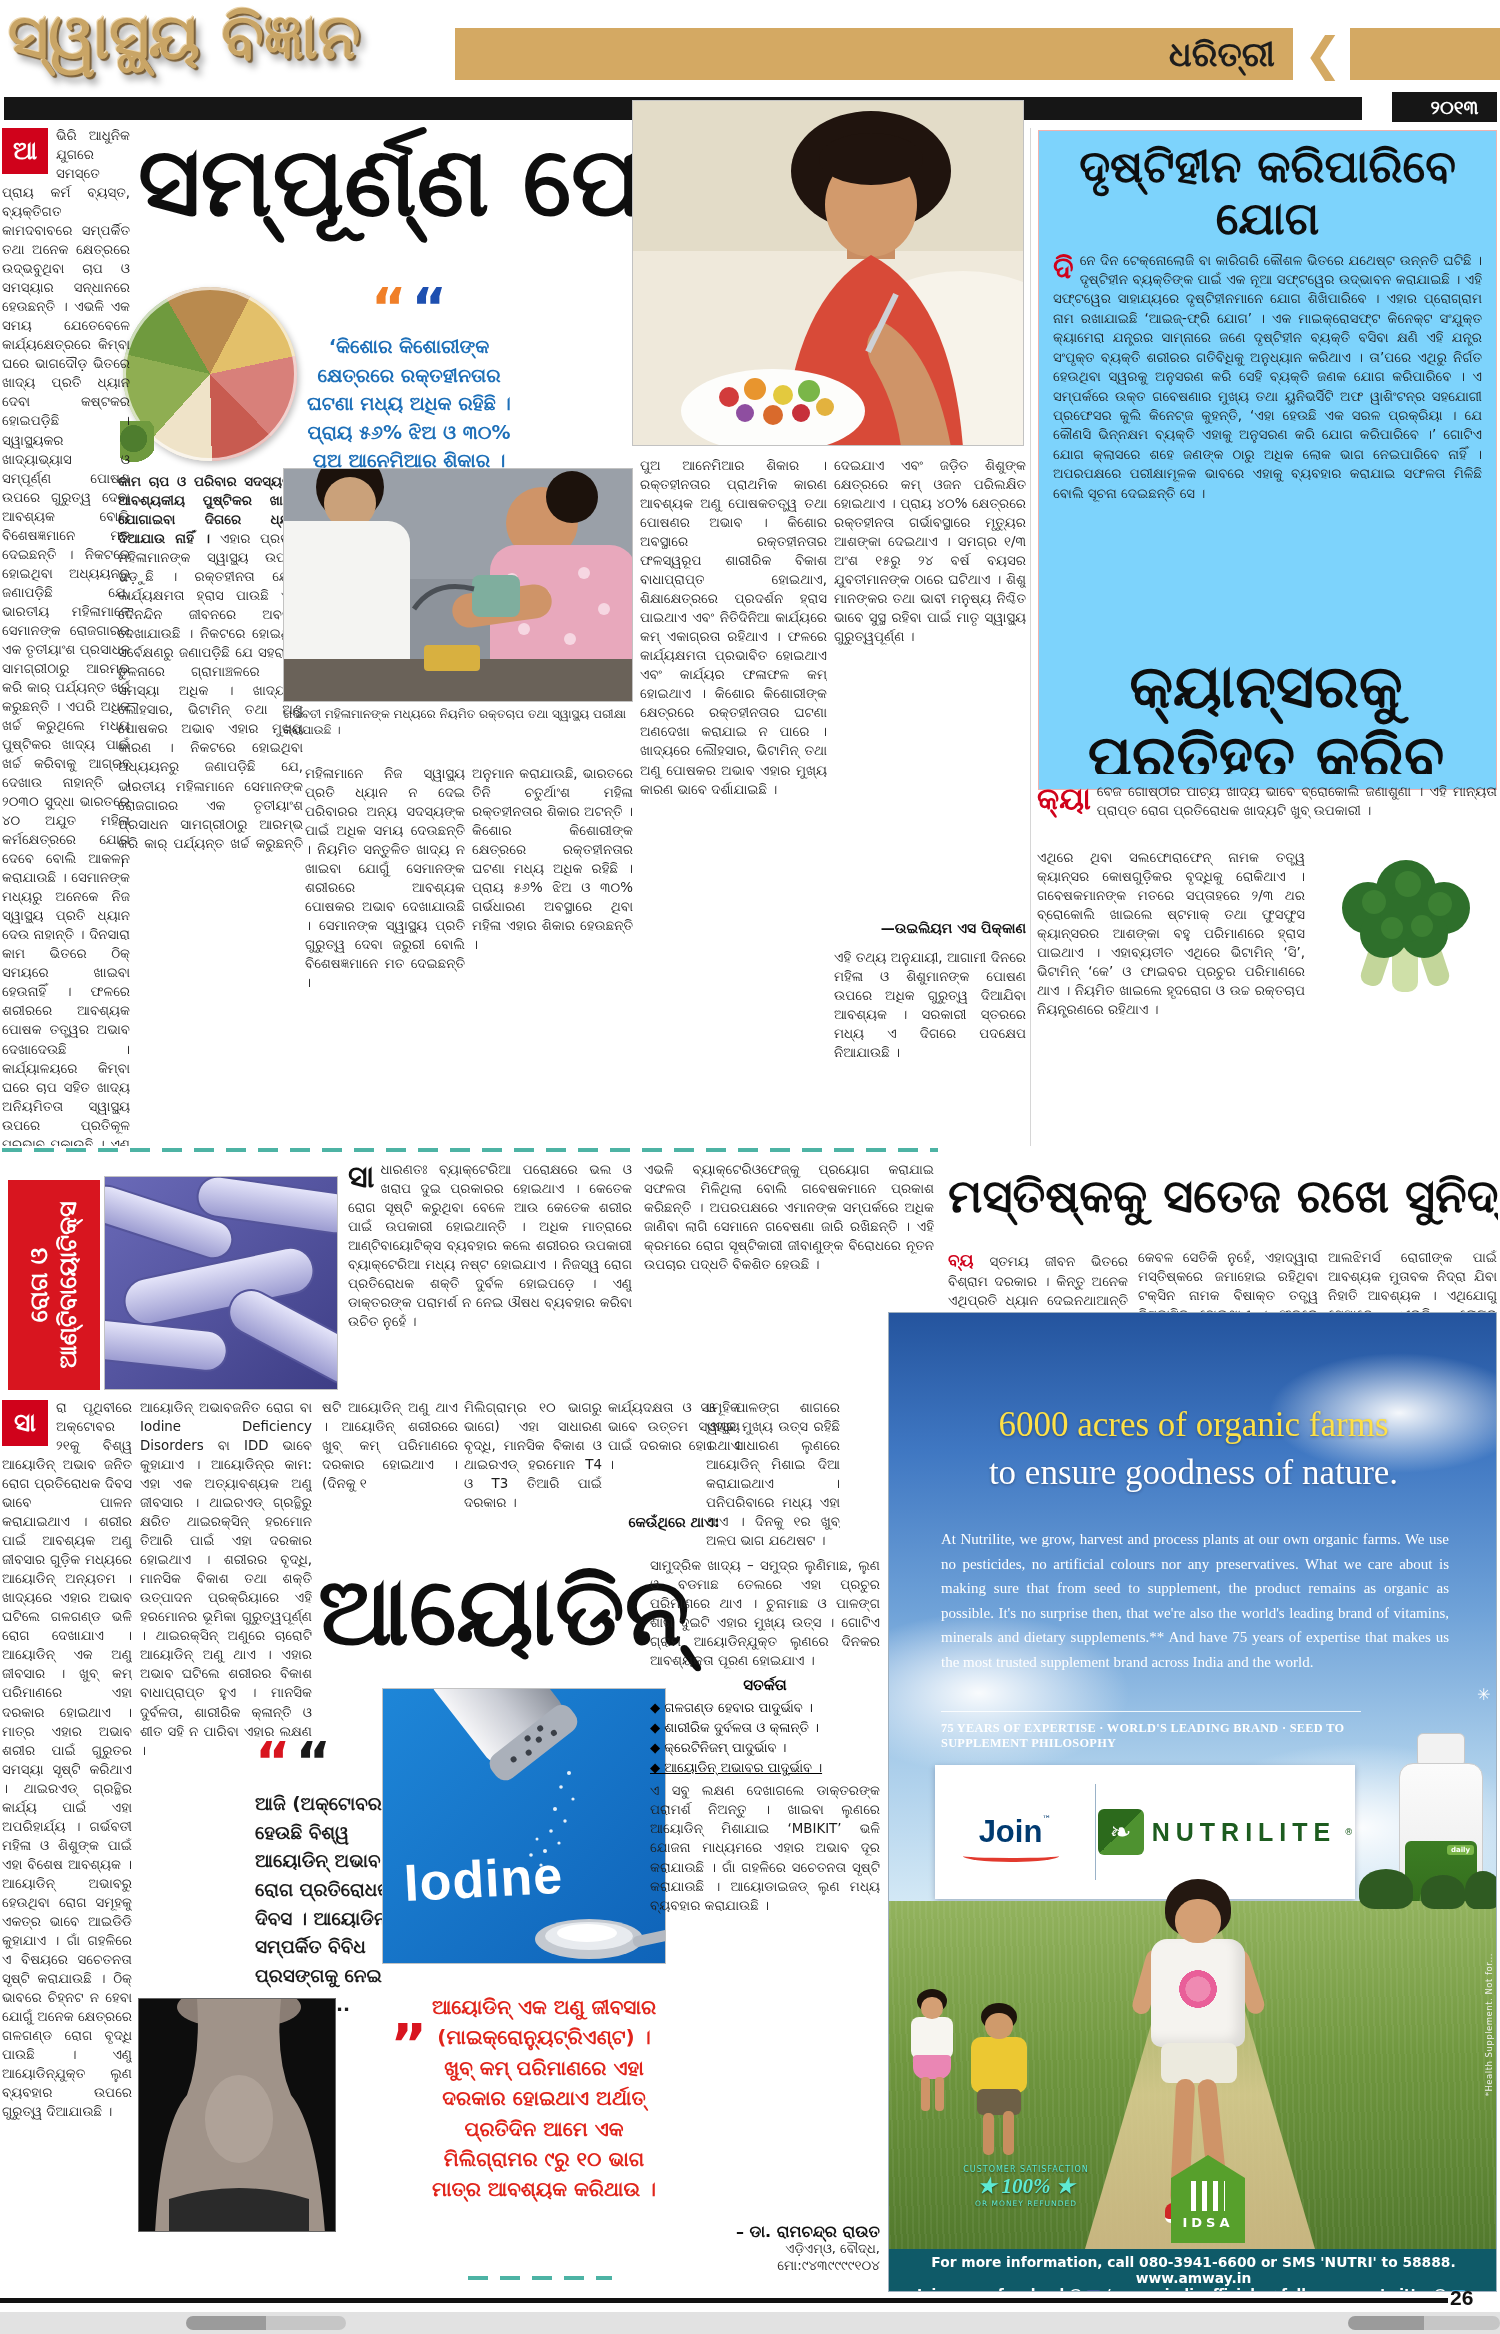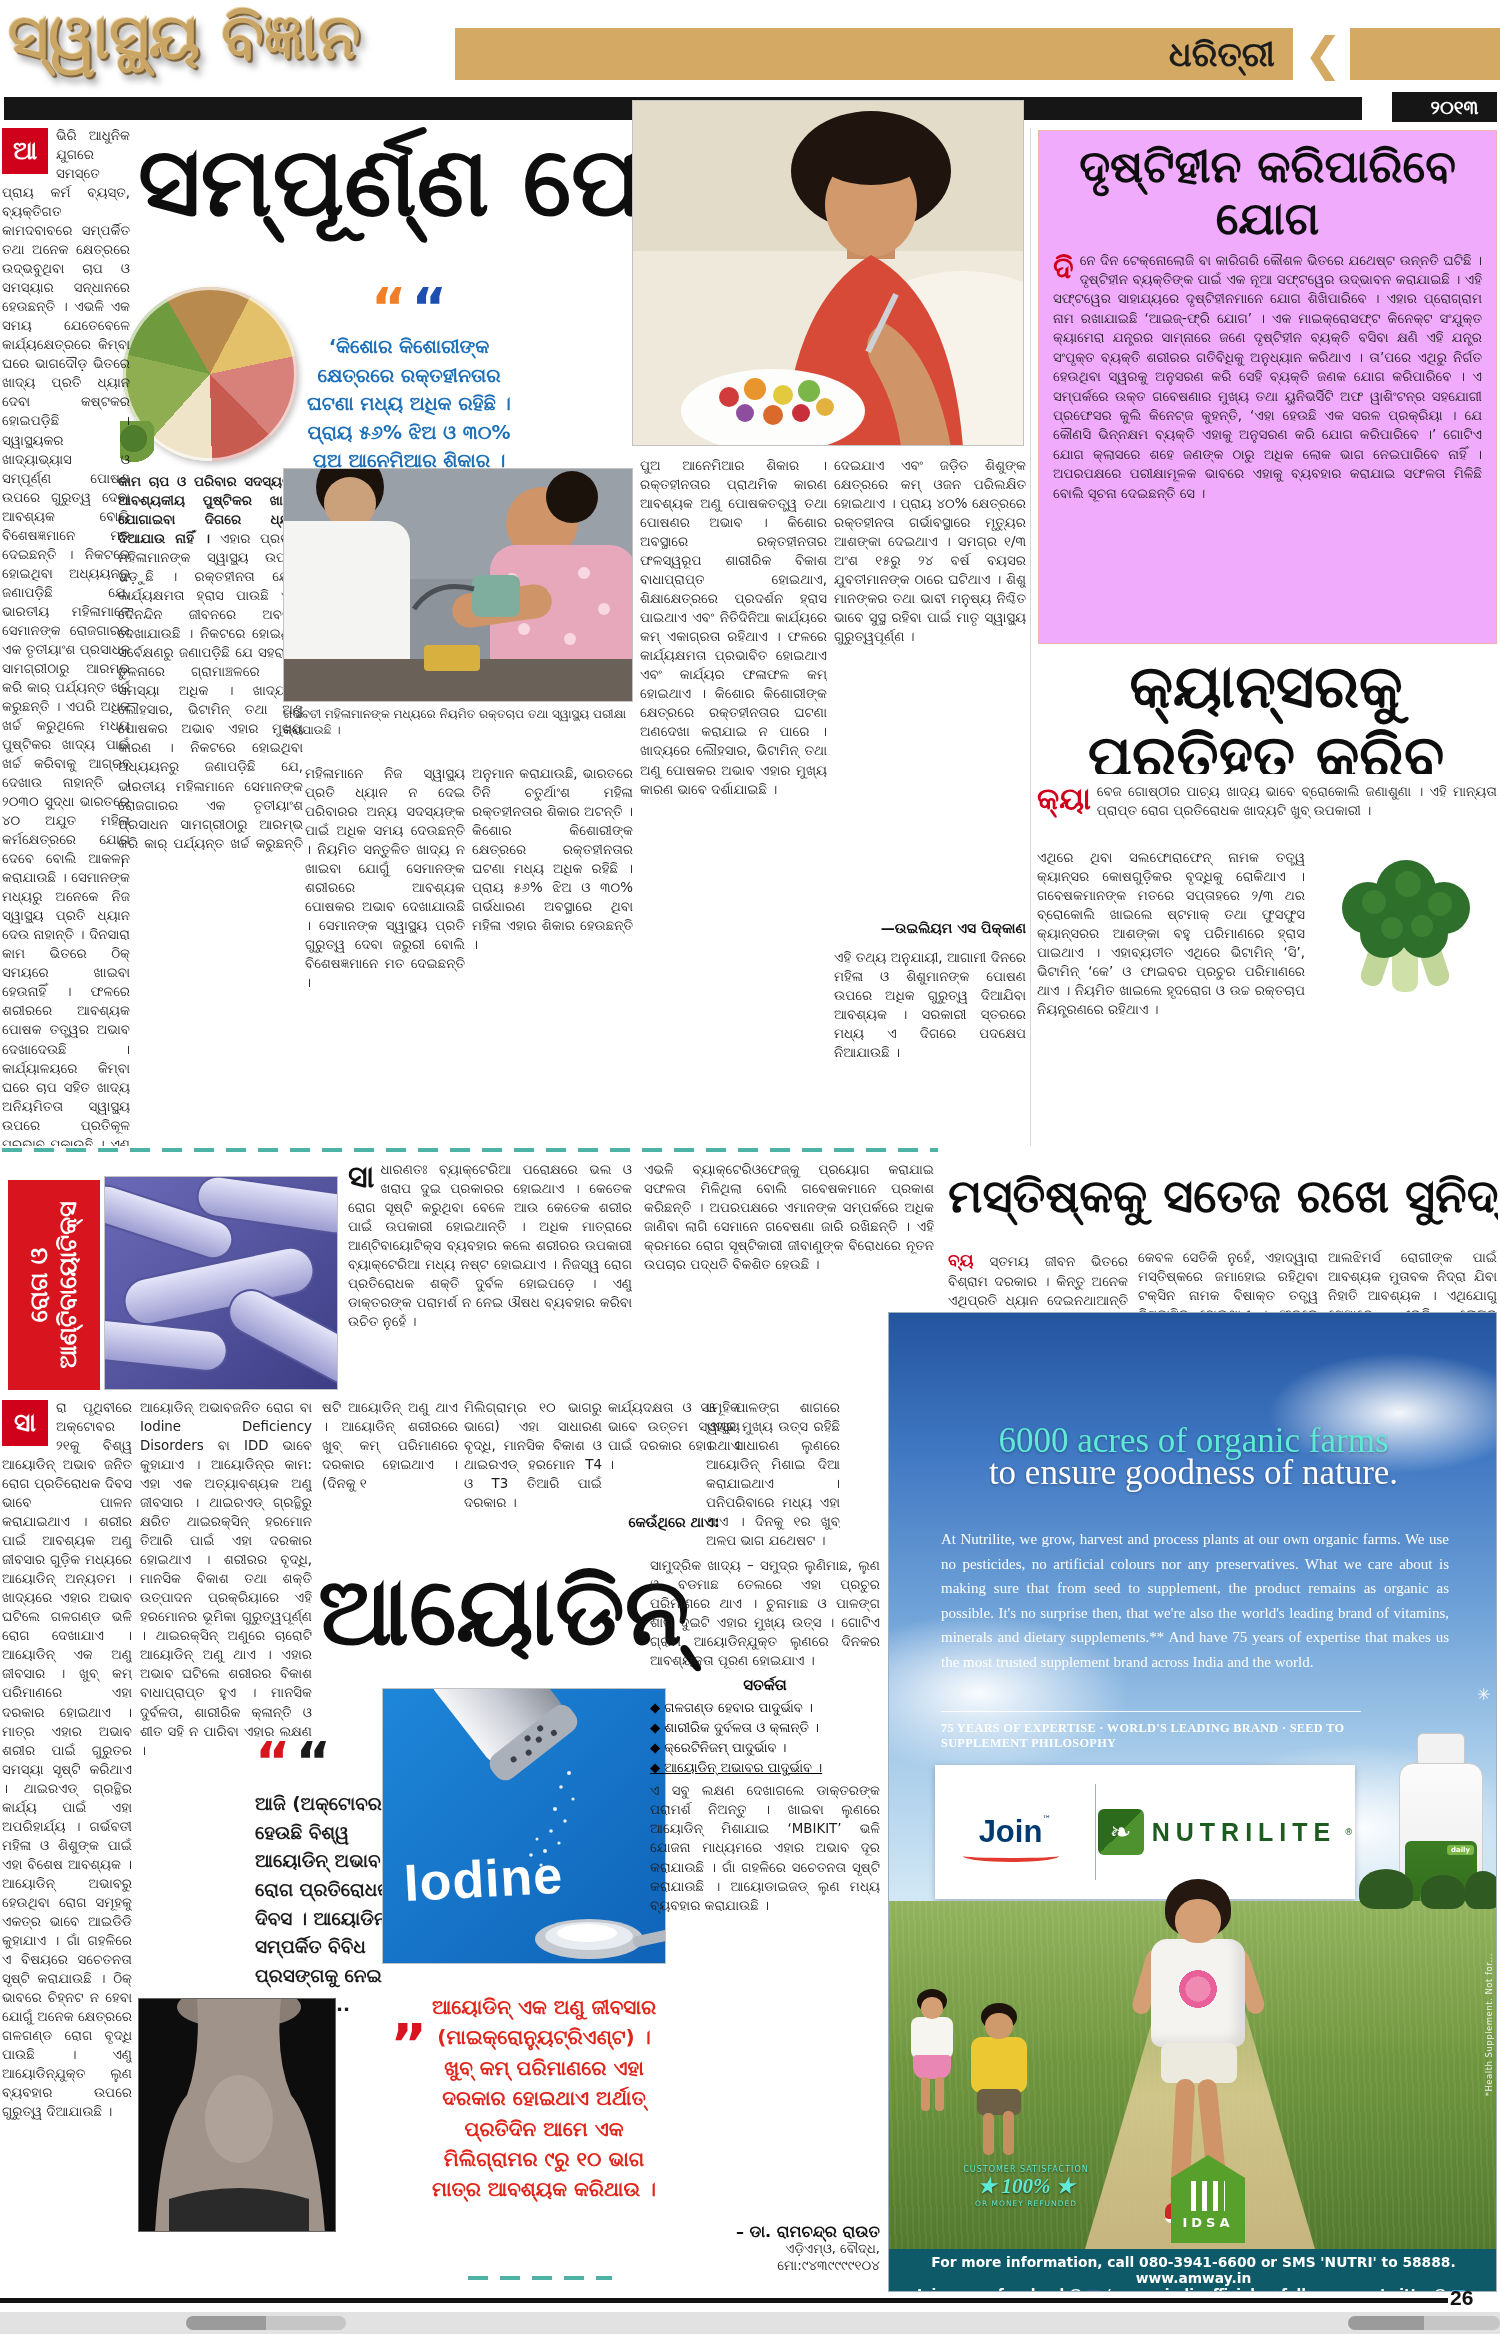--- a/index.html
+++ b/index.html
@@ -144,21 +144,21 @@
       <rect x="188" y="106" width="48" height="42" rx="8" fill="#7fae9e"></rect>
       <path d="M190 120 Q150 110 130 140" stroke="#4a4f55" stroke-width="5" fill="none"></path>
       <rect x="0" y="190" width="350" height="44" fill="#6a6259"></rect>
       <rect x="140" y="176" width="56" height="26" rx="4" fill="#d8b040"></rect>
     </svg>
   </div>
   <div class="capt odia" style="left:283px;top:706px;width:350px;height:52px;">ଗର୍ଭବତୀ ମହିଳାମାନଙ୍କ ମଧ୍ୟରେ ନିୟମିତ ରକ୍ତଚାପ ତଥା ସ୍ୱାସ୍ଥ୍ୟ ପରୀକ୍ଷା କରାଯାଉଛି ।</div>
 
   <div class="vrule" style="left:1030px;top:128px;height:1018px;"></div>
 
-  <div class="abs" style="left:1038px;top:130px;width:459px;height:514px;border:1px solid #f0b2ae;background:#f0abfc;overflow:hidden;">
+  <div class="abs" style="left:1038px;top:130px;width:459px;height:660px;border:1px solid #f0b2ae;background:#7dd3fc;overflow:hidden;">
     <div class="odia" style="font-size:45px;font-weight:bold;color:#0e0e0e;text-align:center;line-height:1.15;margin:10px 30px 6px;">ଦୃଷ୍ଟିହୀନ କରିପାରିବେ ଯୋଗ</div>
     <div class="odia" style="margin:6px 14px;font-size:13.4px;line-height:1.45;text-align:justify;color:#1d1d1d;">
       <span class="dc odia">ଦି</span>
       <span>ନେ ଦିନ ଟେକ୍ନୋଲୋଜି ବା କାରିଗରି କୌଶଳ ଭିତରେ ଯଥେଷ୍ଟ ଉନ୍ନତି ଘଟିଛି । ଦୃଷ୍ଟିହୀନ ବ୍ୟକ୍ତିଙ୍କ ପାଇଁ ଏକ ନୂଆ ସଫ୍ଟୱେର ଉଦ୍ଭାବନ କରାଯାଇଛି । ଏହି ସଫ୍ଟୱେର ସାହାଯ୍ୟରେ ଦୃଷ୍ଟିହୀନମାନେ ଯୋଗ ଶିଖିପାରିବେ । ଏହାର ପ୍ରୋଗ୍ରାମ ନାମ ରଖାଯାଇଛି ‘ଆଇଜ୍-ଫ୍ରି ଯୋଗ’ । ଏକ ମାଇକ୍ରୋସଫ୍ଟ କିନେକ୍ଟ ସଂଯୁକ୍ତ କ୍ୟାମେରା ଯନ୍ତ୍ରର ସାମ୍ନାରେ ଜଣେ ଦୃଷ୍ଟିହୀନ ବ୍ୟକ୍ତି ବସିବା କ୍ଷଣି ଏହି ଯନ୍ତ୍ର ସଂପୃକ୍ତ ବ୍ୟକ୍ତି ଶରୀରର ଗତିବିଧିକୁ ଅନୁଧ୍ୟାନ କରିଥାଏ । ତା’ପରେ ଏଥିରୁ ନିର୍ଗତ ହେଉଥିବା ସ୍ୱରକୁ ଅନୁସରଣ କରି ସେହି ବ୍ୟକ୍ତି ଜଣକ ଯୋଗ କରିପାରିବେ । ଏ ସମ୍ପର୍କରେ ଉକ୍ତ ଗବେଷଣାର ମୁଖ୍ୟ ତଥା ୟୁନିଭର୍ସିଟି ଅଫ ୱାଶିଂଟନ୍‌ର ସହଯୋଗୀ ପ୍ରଫେସର କୁଲି କିନେଟ୍ଜ କୁହନ୍ତି, ‘ଏହା ହେଉଛି ଏକ ସରଳ ପ୍ରକ୍ରିୟା । ଯେ କୌଣସି ଭିନ୍ନକ୍ଷମ ବ୍ୟକ୍ତି ଏହାକୁ ଅନୁସରଣ କରି ଯୋଗ କରିପାରିବେ ।’ ଗୋଟିଏ ଯୋଗ କ୍ଲାସରେ ଶହେ ଜଣଙ୍କ ଠାରୁ ଅଧିକ ଲୋକ ଭାଗ ନେଇପାରିବେ ନାହିଁ । ଅପରପକ୍ଷରେ ପରୀକ୍ଷାମୂଳକ ଭାବରେ ଏହାକୁ ବ୍ୟବହାର କରାଯାଇ ସଫଳତା ମିଳିଛି ବୋଲି ସୂଚନା ଦେଇଛନ୍ତି ସେ ।</span>
     </div>
   </div>
 
   <div class="hl odia" style="left:1035px;top:652px;width:462px;height:122px;font-size:59px;line-height:1.18;text-align:center;">କ୍ୟାନ୍ସରକୁ ପ୍ରତିହତ କରିବ ବ୍ରୋକୋଲି</div>
   <div class="col odia" style="left:1037px;top:782px;width:460px;height:64px;">
     <span class="dc odia">କ୍ୟା</span>
@@ -331,21 +331,21 @@
     <div style="font-size:13.5px;color:#222;">ମୋ:୯୪୩୯୯୯୯୧୦୪</div>
   </div>
 
   <div class="abs" style="left:888px;top:1312px;width:609px;height:980px;border:1px solid #9fb0bf;overflow:hidden;background:#2b62b4;">
     <div style="position:absolute;left:0;top:0;width:609px;height:620px;
          background:linear-gradient(180deg,#24549e 0%,#3f77c2 22%,#6fa2d8 48%,#a9cdea 72%,#dceef8 100%);"></div>
     <div class="cloud" style="left:380px;top:40px;width:260px;height:120px;"></div>
     <div class="cloud" style="left:-60px;top:300px;width:300px;height:160px;"></div>
     <div class="cloud" style="left:300px;top:430px;width:340px;height:170px;"></div>
 
-    <div class="ser" style="position:absolute;left:0;top:108px;width:609px;text-align:center;color:#5eead4;font-size:35px;text-shadow:0 1px 3px rgba(0,0,30,.35);">6000 acres of organic farms</div>
+    <div class="ser" style="position:absolute;left:0;top:92px;width:609px;text-align:center;color:#fde047;font-size:35px;text-shadow:0 1px 3px rgba(0,0,30,.35);">6000 acres of organic farms</div>
     <div class="ser" style="position:absolute;left:0;top:140px;width:609px;text-align:center;color:#fff;font-size:35px;text-shadow:0 1px 3px rgba(0,0,30,.35);">to ensure goodness of nature.</div>
     <div class="ser" style="position:absolute;left:52px;top:214px;width:508px;color:#fff;font-size:15px;line-height:1.64;text-align:justify;">At Nutrilite, we grow, harvest and process plants at our own organic farms. We use no pesticides, no artificial colours nor any preservatives. What we care about is making sure that from seed to supplement, the product remains as organic as possible. It's no surprise then, that we're also the world's leading brand of vitamins, minerals and dietary supplements.** And have 75 years of expertise that makes us the most trusted supplement brand across India and the world.</div>
     <div style="position:absolute;left:52px;top:398px;width:420px;height:1px;background:rgba(255,255,255,.85);"></div>
     <div class="ser bold" style="position:absolute;left:52px;top:408px;width:440px;color:#fff;font-size:12.3px;letter-spacing:.3px;">75 YEARS OF EXPERTISE · WORLD'S LEADING BRAND · SEED TO SUPPLEMENT PHILOSOPHY</div>
 
     <div style="position:absolute;left:46px;top:452px;width:420px;height:134px;background:#fff;display:flex;align-items:center;box-shadow:0 2px 6px rgba(0,0,40,.25);">
       <div style="width:160px;text-align:center;position:relative;">
         <span class="bold" style="font-size:31px;color:#003a70;font-family:'Liberation Sans',sans-serif;">Join</span><span style="font-size:9px;color:#003a70;vertical-align:top;">™</span>
         <div style="position:absolute;left:28px;top:36px;width:96px;height:12px;border-bottom:4px solid #e23a2e;border-radius:50%;"></div>
       </div>

